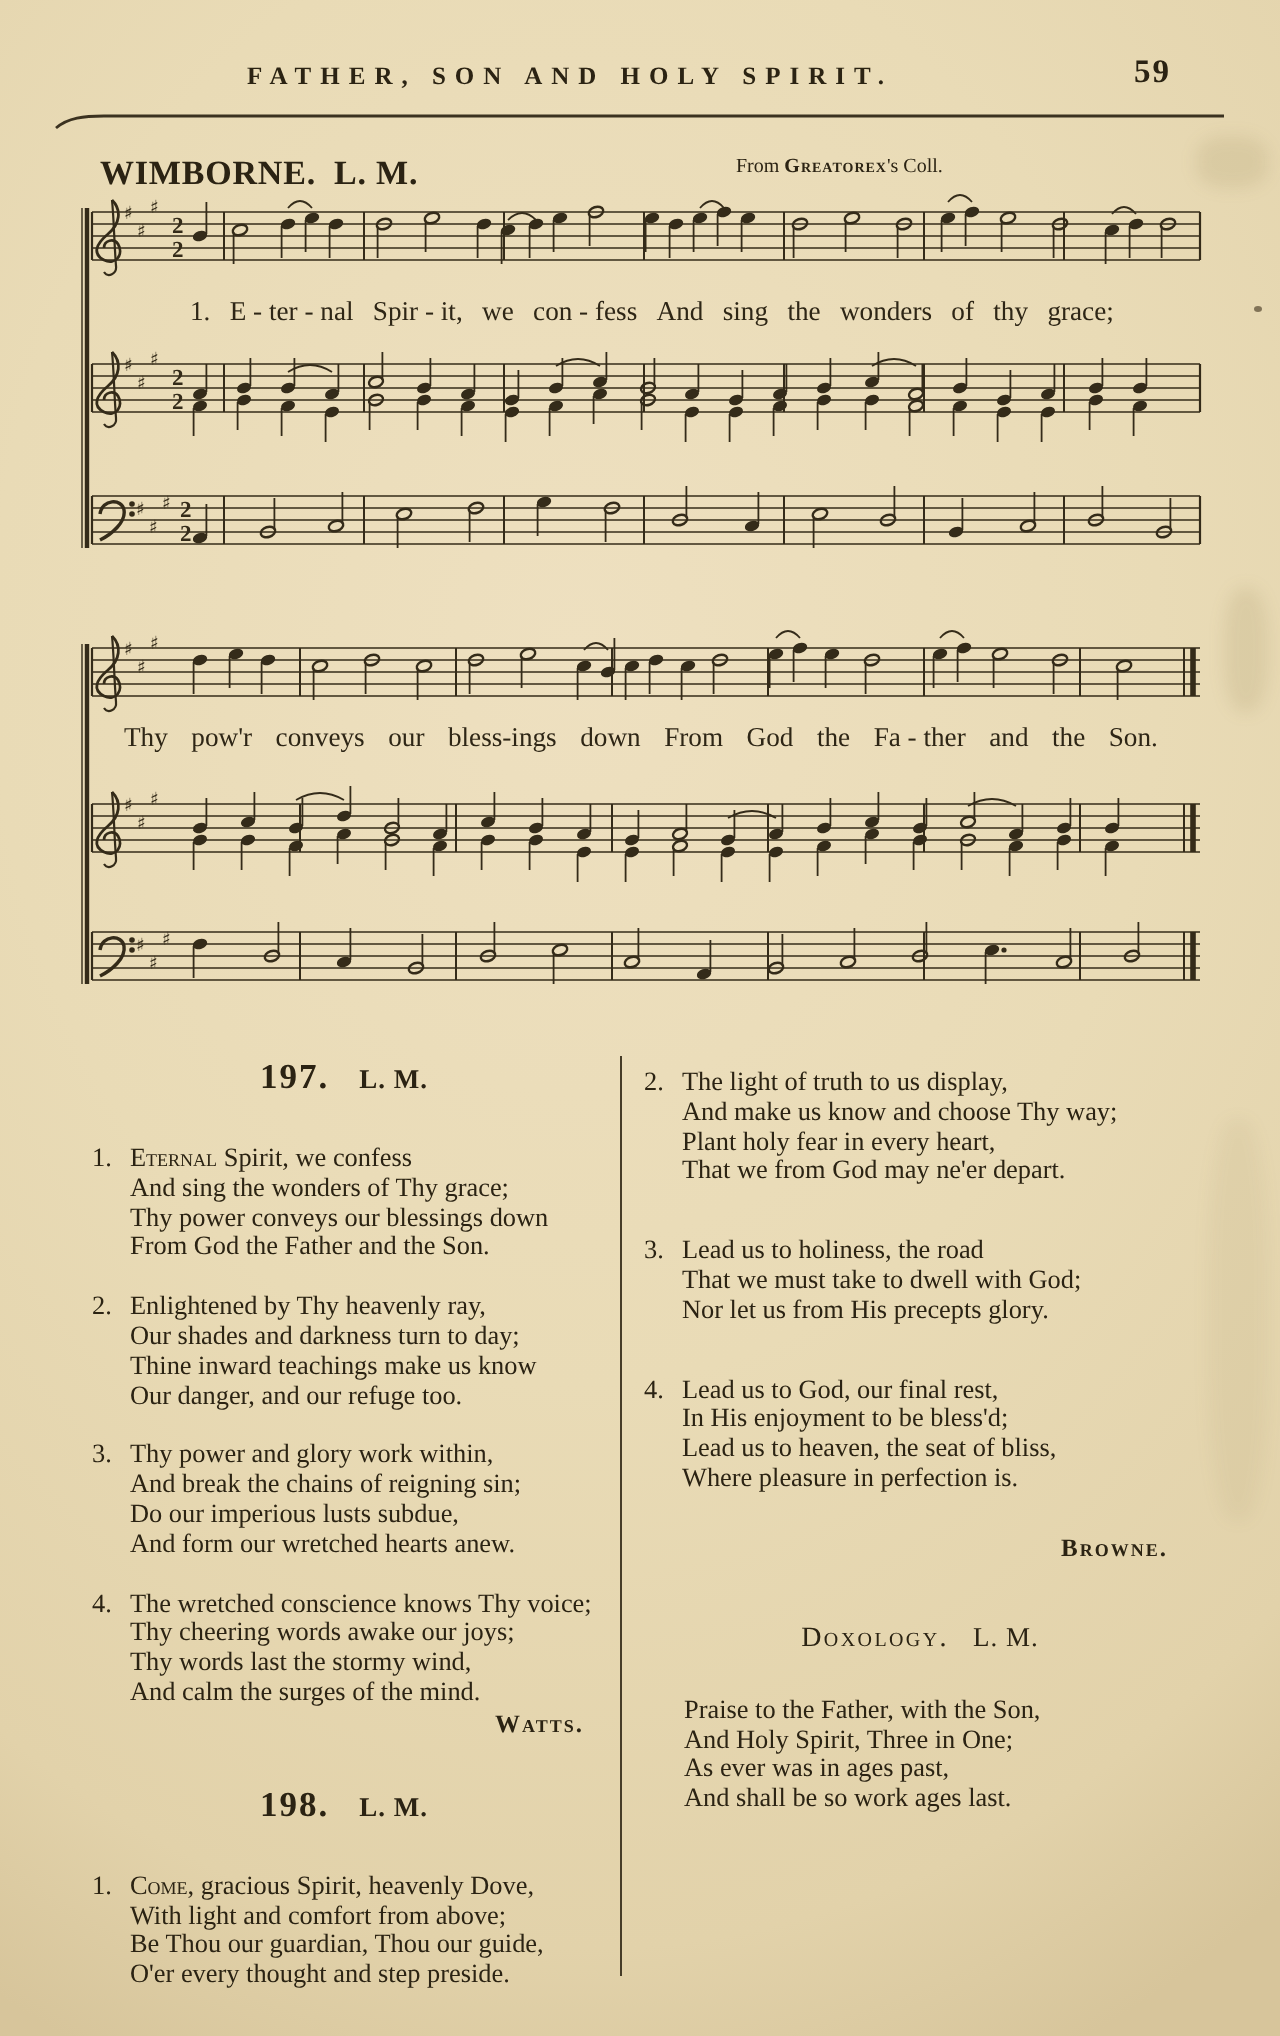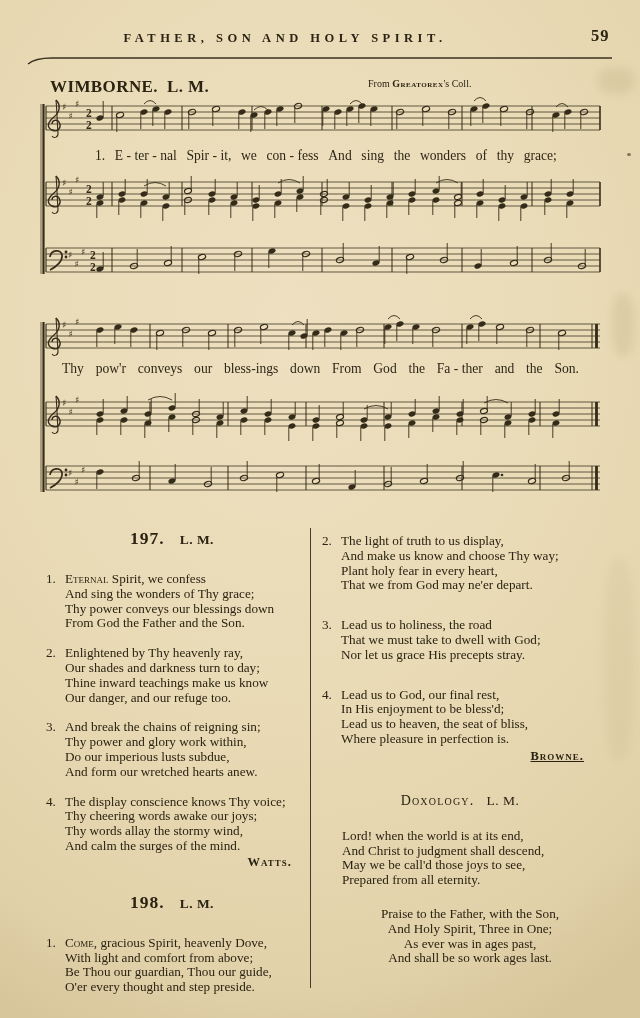--- a/index.html
+++ b/index.html
@@ -3,21 +3,21 @@
 <meta charset="utf-8">
 <style>
   html,body{margin:0;padding:0;background:#888;}
   .page{
     position:relative;width:640px;height:1018px;overflow:hidden;
     background:radial-gradient(ellipse 95% 75% at 45% 32%, #eee0c0 0%, #e9dbb6 48%, #e2d2aa 85%, #d7c59b 100%);
     font-family:"Liberation Serif", serif;color:#2b2313;
   }
   .running-head{position:absolute;top:31px;left:40px;width:490px;text-align:center;
     font-size:12.5px;font-weight:bold;letter-spacing:4.5px;white-space:nowrap;}
-  .page-number{position:absolute;top:26px;left:567px;font-size:16.5px;font-weight:bold;letter-spacing:1px;margin-left:24px;}
+  .page-number{position:absolute;top:26px;left:567px;font-size:16.5px;font-weight:bold;letter-spacing:1px;}
   .header-rule{position:absolute;top:52px;left:0;}
   .tune-row-title{position:absolute;top:77px;left:50px;font-size:17px;font-weight:bold;letter-spacing:.4px;white-space:nowrap;}
   .tune-row-title .meter{margin-left:9px;}
   .tune-source{position:absolute;top:78px;left:368px;font-size:10px;white-space:nowrap;}
   .sc{font-variant:small-caps;}
   #music{position:absolute;top:95px;left:0;}
   .lyric{position:absolute;display:flex;justify-content:space-between;font-size:13.6px;white-space:nowrap;color:#2e2616;}
   #lyric1{top:148px;left:95px;width:462px;}
   #lyric2{top:361px;left:62px;width:517px;}
   .text-area{position:absolute;top:518px;left:0;width:640px;height:490px;}
@@ -33,21 +33,21 @@
   .stanza{margin-top:26px;padding-left:20px;font-size:13.2px;line-height:14.8px;white-space:nowrap;}
   .attribution{margin-top:1px;padding-right:6px;text-align:right;font-size:12.5px;
     font-variant:small-caps;font-weight:bold;letter-spacing:1px;}
   .dox-heading{display:flex;justify-content:center;align-items:baseline;gap:12px;margin-top:29px;
     font-size:14px;font-variant:small-caps;letter-spacing:1.2px;}
   .dox-heading .h-meter{font-variant:normal;font-weight:normal;font-size:13.5px;}
   #col-left .block-heading + .verse{margin-top:23px;}
   #col-left .attribution + .block-heading{margin-top:22px;}
   #col-right .verse{margin-top:25px;}
   #col-right .verse:first-child{margin-top:16px;}
-  #col-right .attribution{margin-top:2px;padding-right:14px;text-decoration:underline;}
+  #col-right .attribution{margin-top:20px;padding-right:14px;}
   .dox-heading + .stanza{margin-top:20px;}
   .stanza + .stanza{margin-top:19px;text-align:center;}
   .smudge{position:absolute;background:rgba(122,96,46,.11);filter:blur(4px);border-radius:40%;}
   .sm1{left:598px;top:68px;width:36px;height:26px;}
   .sm2{left:612px;top:294px;width:22px;height:62px;}
   .sm3{left:604px;top:560px;width:30px;height:200px;background:rgba(122,96,46,.06);}
   .speck{position:absolute;background:rgba(45,33,12,.55);border-radius:50%;}
   .sp1{left:627px;top:153px;width:4px;height:3px;}
   .sp2{left:476px;top:571px;width:2px;height:2px;background:rgba(45,33,12,.35);}
 </style>
@@ -594,32 +594,32 @@
           <div class="vlines">
             <div class="">Enlightened by Thy heavenly ray,</div>
             <div class="">Our shades and darkness turn to day;</div>
             <div class="">Thine inward teachings make us know</div>
             <div class="">Our danger, and our refuge too.</div>
           </div>
         </div>
         <div class="verse">
           <span class="vnum">3.</span>
           <div class="vlines">
+            <div class="">Thy power and glory work within,</div>
             <div class="">And break the chains of reigning sin;</div>
-            <div class="">Thy power and glory work within,</div>
             <div class="">Do our imperious lusts subdue,</div>
             <div class="">And form our wretched hearts anew.</div>
           </div>
         </div>
         <div class="verse">
           <span class="vnum">4.</span>
           <div class="vlines">
-            <div class="">The display conscience knows Thy voice;</div>
+            <div class="">The wretched conscience knows Thy voice;</div>
             <div class="">Thy cheering words awake our joys;</div>
-            <div class="">Thy words allay the stormy wind,</div>
+            <div class="">Thy words last the stormy wind,</div>
             <div class="">And calm the surges of the mind.</div>
           </div>
         </div>
         <div class="attribution">Watts.</div>
         <div class="block-heading">
           <span class="h-num">198.</span>
           <span class="h-meter">L. M.</span>
         </div>
         <div class="verse">
           <span class="vnum">1.</span>
@@ -639,42 +639,36 @@
             <div class="">And make us know and choose Thy way;</div>
             <div class="">Plant holy fear in every heart,</div>
             <div class="">That we from God may ne'er depart.</div>
           </div>
         </div>
         <div class="verse">
           <span class="vnum">3.</span>
           <div class="vlines">
             <div class="">Lead us to holiness, the road</div>
             <div class="">That we must take to dwell with God;</div>
-            <div class="">Nor let us grace His precepts stray.</div>
+            <div class="">Nor let us from His precepts glory.</div>
           </div>
         </div>
         <div class="verse">
           <span class="vnum">4.</span>
           <div class="vlines">
             <div class="">Lead us to God, our final rest,</div>
             <div class="">In His enjoyment to be bless'd;</div>
             <div class="">Lead us to heaven, the seat of bliss,</div>
             <div class="">Where pleasure in perfection is.</div>
           </div>
         </div>
         <div class="attribution">Browne.</div>
         <div class="dox-heading">
           <span>Doxology.</span>
           <span class="h-meter">L. M.</span>
-        </div>
-        <div class="stanza">
-          <div class="">Lord! when the world is at its end,</div>
-          <div class="">And Christ to judgment shall descend,</div>
-          <div class="">May we be call'd those joys to see,</div>
-          <div class="">Prepared from all eternity.</div>
         </div>
         <div class="stanza">
           <div class="">Praise to the Father, with the Son,</div>
           <div class="">And Holy Spirit, Three in One;</div>
           <div class="">As ever was in ages past,</div>
           <div class="">And shall be so work ages last.</div>
         </div>
       </div>
   </div>
 

